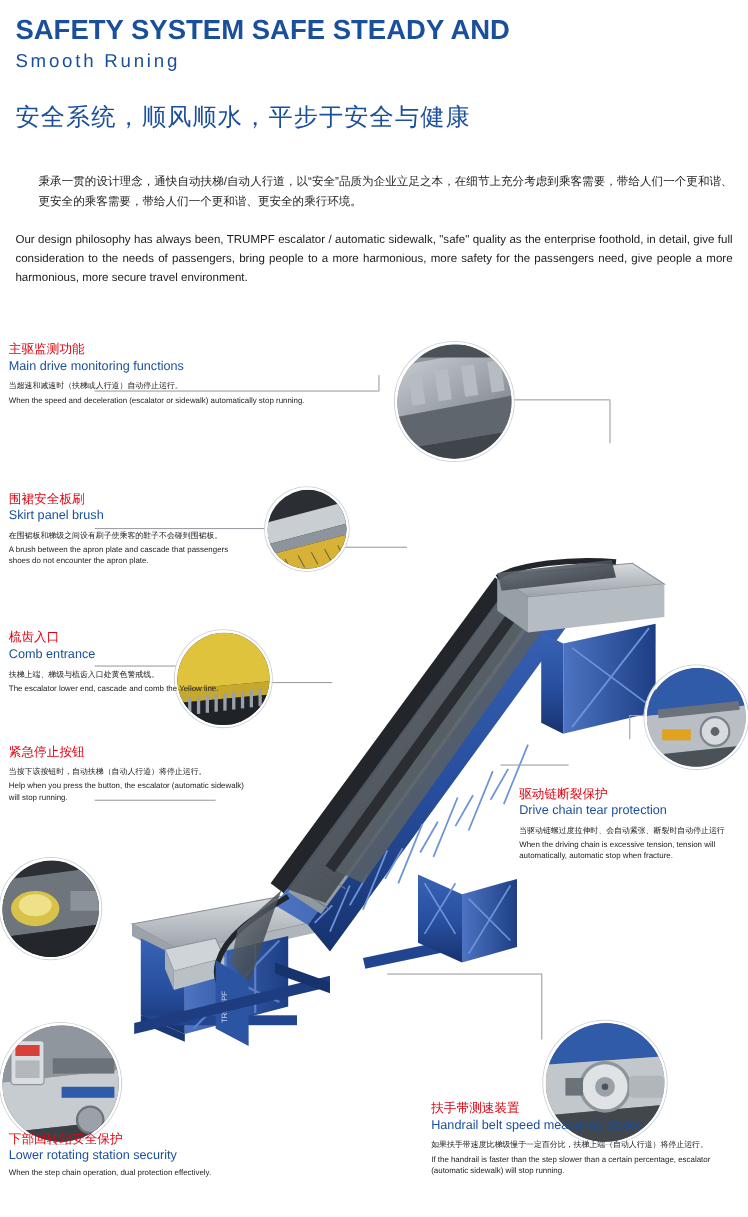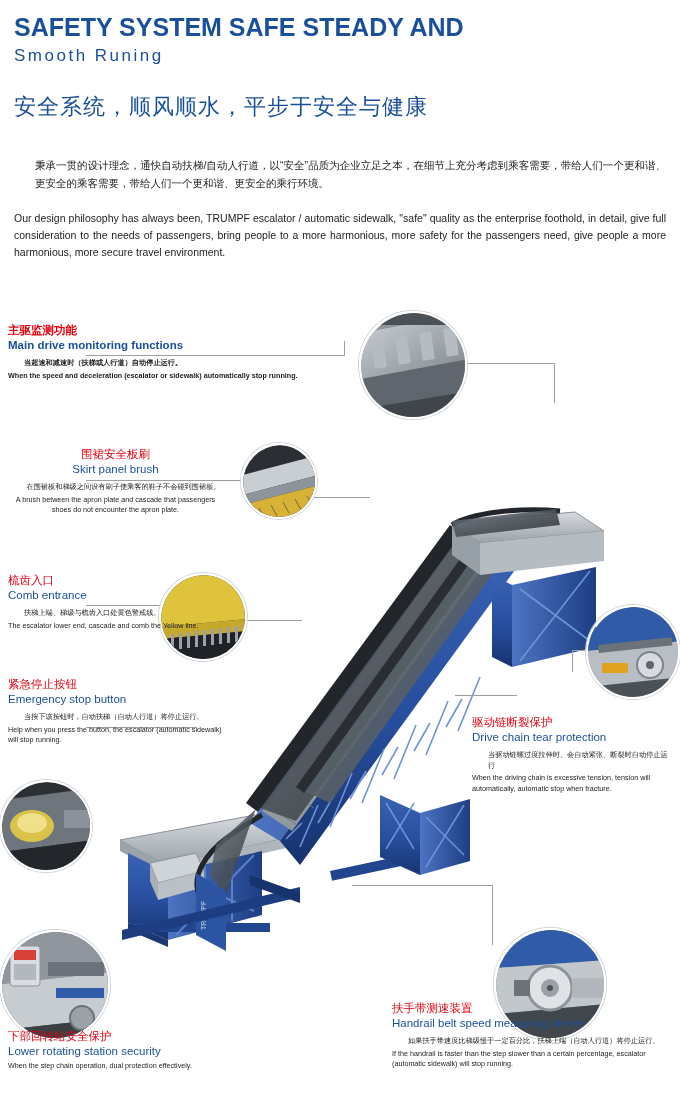--- a/index.html
+++ b/index.html
@@ -79,21 +79,20 @@
     font-size: 11.5px;
     color: #1a4f9c;
     line-height: 1.35;
     white-space: nowrap;
   }
   .label .desc-cn {
     font-size: 7.2px;
     color: #222;
     line-height: 1.45;
     margin-top: 5px;
-    margin-left: 16px;
   }
   .label .desc-en {
     font-size: 7.2px;
     color: #222;
     line-height: 1.45;
     margin-top: 2px;
   }
   .label.narrow { width: 215px; }
   .label.narrow .cn, .label.narrow .en { white-space: normal; }
 </style>
@@ -416,44 +415,43 @@
           <polygon points="0,84 112,74 112,112 0,112" fill="#41474c"></polygon>
           <circle cx="54" cy="58" r="22" fill="#dfe3e6" stroke="#8d949b" stroke-width="3"></circle>
           <circle cx="54" cy="58" r="9" fill="#9aa1a8"></circle>
           <circle cx="54" cy="58" r="3" fill="#4d5459"></circle>
           <rect x="76" y="48" width="32" height="20" rx="4" fill="#b0b6bc"></rect>
           <rect x="18" y="50" width="16" height="16" fill="#6b7279"></rect>
         </g>
       </svg>
     </div>
 
-    <div class="label" style="left:8px; top:48px;font-weight:bold;">
+    <div class="label" style="left:8px; top:36px;">
       <div class="cn">主驱监测功能</div>
       <div class="en">Main drive monitoring functions</div>
       <div class="desc-cn">当超速和减速时（扶梯或人行道）自动停止运行。</div>
       <div class="desc-en">When the speed and deceleration (escalator or sidewalk) automatically stop running.</div>
     </div>
 
-    <div class="label narrow" style="left:8px; top:172px;text-align:center;">
+    <div class="label narrow" style="left:8px; top:172px;">
       <div class="cn">围裙安全板刷</div>
       <div class="en">Skirt panel brush</div>
       <div class="desc-cn">在围裙板和梯级之间设有刷子使乘客的鞋子不会碰到围裙板。</div>
       <div class="desc-en">A brush between the apron plate and cascade that passengers shoes do not encounter the apron plate.</div>
     </div>
 
     <div class="label narrow" style="left:8px; top:298px;">
       <div class="cn">梳齿入口</div>
       <div class="en">Comb entrance</div>
       <div class="desc-cn">扶梯上端、梯级与梳齿入口处黄色警戒线。</div>
       <div class="desc-en">The escalator lower end, cascade and comb the Yellow line.</div>
     </div>
 
     <div class="label narrow" style="left:8px; top:402px;">
       <div class="cn">紧急停止按钮</div>
-      <div class="en">Emergency stop button</div>
       <div class="desc-cn">当按下该按钮时，自动扶梯（自动人行道）将停止运行。</div>
       <div class="desc-en">Help when you press the button, the escalator (automatic sidewalk) will stop running.</div>
     </div>
 
     <div class="label narrow" style="left:472px; top:440px; width:200px;">
       <div class="cn">驱动链断裂保护</div>
       <div class="en">Drive chain tear protection</div>
       <div class="desc-cn">当驱动链螺过度拉伸时、会自动紧张、断裂时自动停止运行</div>
       <div class="desc-en">When the driving chain is excessive tension, tension will automatically, automatic stop when fracture.</div>
     </div>

